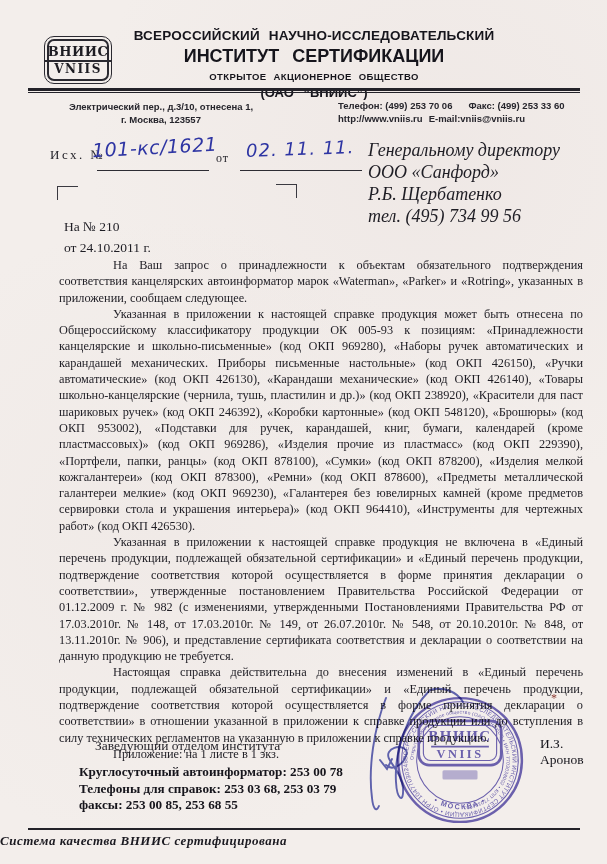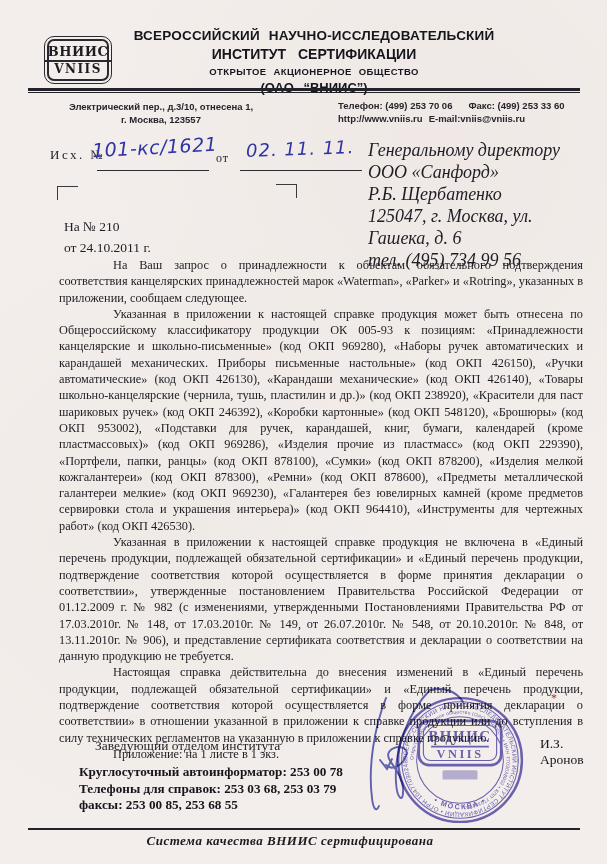--- a/index.html
+++ b/index.html
@@ -12,21 +12,21 @@
     font-family:"Liberation Serif",serif;color:#201f26;
   }
   
   .logo{position:absolute;left:44px;top:36px;width:68px;height:48px;border:1.5px solid #2a2930;border-radius:10px;padding:2px;box-sizing:border-box;}
   .logo-inner{width:100%;height:100%;border:2.5px solid #2a2930;border-radius:7px;display:flex;flex-direction:column;align-items:center;justify-content:center;box-sizing:border-box;font-family:"DejaVu Serif",serif;font-weight:bold;color:#1d1c22;}
   .logo-top{font-size:13px;letter-spacing:.5px;border-bottom:2px solid #2a2930;padding:0 4px 1px;}
   .logo-bottom{font-size:12px;letter-spacing:1.5px;}
   
   .org-title{position:absolute;left:112px;top:28px;width:404px;text-align:center;font-family:"Liberation Sans",sans-serif;font-weight:bold;color:#16151c;}
   .t1{font-size:13.5px;word-spacing:5px;letter-spacing:.2px;}
-  .t2{font-size:14px;word-spacing:8px;margin-top:3px;}
+  .t2{font-size:18px;word-spacing:8px;margin-top:3px;}
   .t3{font-size:9.5px;word-spacing:4px;margin-top:4px;letter-spacing:.4px;}
   .t4{font-size:13px;word-spacing:6px;margin-top:3px;}
   .hr-double{position:absolute;left:28px;top:88px;width:552px;height:5px;border-top:3.5px solid #232229;border-bottom:1.5px solid #232229;box-sizing:border-box;}
   .addr{position:absolute;left:50px;top:100px;width:222px;text-align:center;font-family:"Liberation Sans",sans-serif;font-size:9.5px;font-weight:bold;line-height:13px;color:#26252c;}
   .phones{position:absolute;left:338px;top:99px;width:252px;font-family:"Liberation Sans",sans-serif;font-size:9.5px;font-weight:bold;line-height:13px;color:#26252c;}
   .phones .fax{margin-left:16px;}
   .phones .email{margin-left:6px;}
   
   .out-label{position:absolute;left:50px;top:147px;font-size:13px;letter-spacing:2.5px;color:#26252c;}
   .out-line1{position:absolute;left:97px;top:170px;width:112px;border-bottom:1.5px solid #2d2c33;}
@@ -40,21 +40,21 @@
   .recipient{position:absolute;left:368px;top:139px;width:230px;font-size:18px;line-height:22px;color:#1e1d24;font-style:italic;}
   .reference{position:absolute;left:64px;top:216px;font-size:13.5px;line-height:21px;color:#1e1d24;}
   
   .body{position:absolute;left:59px;top:257px;width:524px;font-size:12.3px;line-height:16.3px;text-align:justify;color:#1e1d24;}
   .body p{margin:0;text-indent:54px;}
   
   .sign-title{position:absolute;left:95px;top:738px;font-size:13.5px;}
   .sign-name{position:absolute;left:500px;top:736px;font-size:13.5px;z-index:6;color:#16151c;margin-left:40px;}
   .contacts{position:absolute;left:55px;top:764px;font-size:13.2px;font-weight:bold;line-height:16.5px;color:#16151c;margin-left:24px;}
   .footer-rule{position:absolute;left:28px;top:828px;width:552px;border-top:2.5px solid #232229;}
-  .footer-text{position:absolute;left:0;top:833px;width:580px;text-align:center;font-size:13px;font-weight:bold;font-style:italic;letter-spacing:.5px;color:#1b1a21;}
+  .footer-text{position:absolute;left:0;top:833px;width:580px;text-align:left;font-size:13px;font-weight:bold;font-style:italic;letter-spacing:.5px;color:#1b1a21;}
   
   .stamp{position:absolute;left:394px;top:694px;width:132px;height:132px;mix-blend-mode:multiply;opacity:.84;z-index:3;}
   .sig{position:absolute;left:356px;top:686px;width:135px;height:138px;mix-blend-mode:multiply;opacity:.9;z-index:4;}
   .asterisk{position:absolute;left:551px;top:691px;color:#8a3a31;font-size:12px;z-index:2;}
 </style>
 </head>
 <body>
 
 <div class="page">
 
@@ -90,31 +90,30 @@
   <div class="out-line2"></div>
   <div class="hand hand-date">02. 11. 11.</div>
 
   <div class="corner-l"></div>
   <div class="corner-r"></div>
 
   <div class="recipient">
     <div>Генеральному директору</div>
     <div>ООО «Санфорд»</div>
     <div>Р.Б. Щербатенко</div>
-    <div>125047, г. Москва, ул. Гашека, д. 6</div>
     <div>тел. (495) 734 99 56</div>
   </div>
 
   <div class="reference">
     <div>На № 210</div>
     <div>от 24.10.2011 г.</div>
   </div>
 
   <div class="body">
-    <p class="para">На Ваш запрос о принадлежности к объектам обязательного подтверждения соответствия канцелярских принадлежностей марок «Waterman», «Parker» и «Rotring», указанных в приложении, сообщаем следующее.</p>
+    <p class="para">На Ваш запрос о принадлежности к объектам обязательного подтверждения соответствия канцелярских автоинформатор марок «Waterman», «Parker» и «Rotring», указанных в приложении, сообщаем следующее.</p>
     <p class="para">Указанная в приложении к настоящей справке продукция может быть отнесена по Общероссийскому классификатору продукции ОК 005-93 к позициям: «Принадлежности канцелярские и школьно-письменные» (код ОКП 969280), «Наборы ручек автоматических и карандашей механических. Приборы письменные настольные» (код ОКП 426150), «Ручки автоматические» (код ОКП 426130), «Карандаши механические» (код ОКП 426140), «Товары школьно-канцелярские (чернила, тушь, пластилин и др.)» (код ОКП 238920), «Красители для паст шариковых ручек» (код ОКП 246392), «Коробки картонные» (код ОКП 548120), «Брошюры» (код ОКП 953002), «Подставки для ручек, карандашей, книг, бумаги, календарей (кроме пластмассовых)» (код ОКП 969286), «Изделия прочие из пластмасс» (код ОКП 229390), «Портфели, папки, ранцы» (код ОКП 878100), «Сумки» (код ОКП 878200), «Изделия мелкой кожгалантереи» (код ОКП 878300), «Ремни» (код ОКП 878600), «Предметы металлической галантереи мелкие» (код ОКП 969230), «Галантерея без ювелирных камней (кроме предметов сервировки стола и украшения интерьера)» (код ОКП 964410), «Инструменты для чертежных работ» (код ОКП 426530).</p>
     <p class="para">Указанная в приложении к настоящей справке продукция не включена в «Единый перечень продукции, подлежащей обязательной сертификации» и «Единый перечень продукции, подтверждение соответствия которой осуществляется в форме принятия декларации о соответствии», утвержденные постановлением Правительства Российской Федерации от 01.12.2009 г. № 982 (с изменениями, утвержденными Постановлениями Правительства РФ от 17.03.2010г. № 148, от 17.03.2010г. № 149, от 26.07.2010г. № 548, от 20.10.2010г. № 848, от 13.11.2010г. № 906), и представление сертификата соответствия и декларации о соответствии на данную продукцию не требуется.</p>
     <p class="para">Настоящая справка действительна до внесения изменений в «Единый перечень продукции, подлежащей обязательной сертификации» и «Единый перечень продукции, подтверждение соответствия которой осуществляется в форме принятия декларации о соответствии» в отношении указанной в приложении к справке продукции или до вступления в силу технических регламентов на указанную в приложении к справке продукцию.</p>
     <p class="para">Приложение: на 1 листе в 1 экз.</p>
   </div>
 
   <span class="asterisk">*</span>
 
   <div class="sign-title">Заведующий отделом института</div>
   <div class="sign-name">И.З. Аронов</div>

